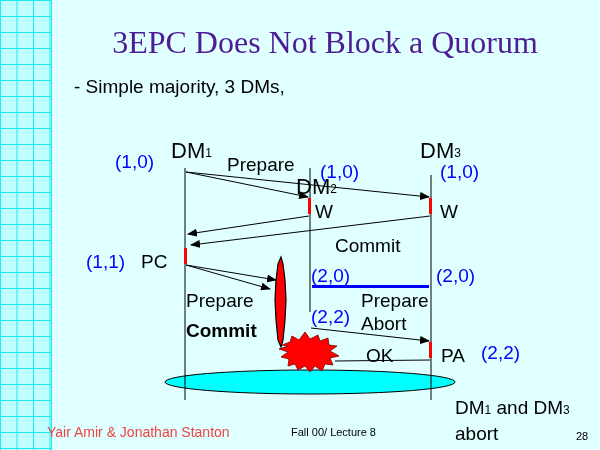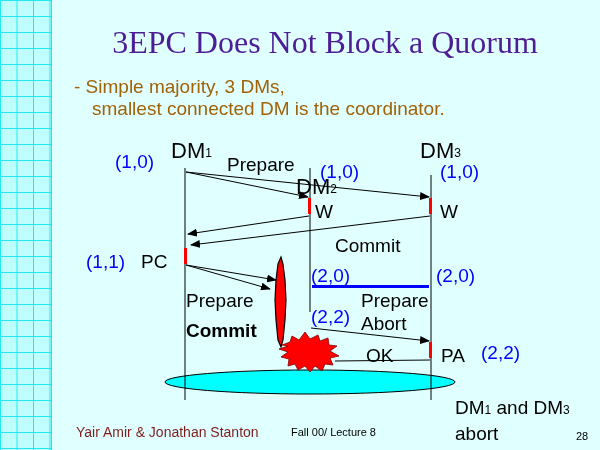--- a/index.html
+++ b/index.html
@@ -18,45 +18,44 @@
       background-position: 0 0;
       border-right: 1px solid #20e8f0;
     }
     .title {
       position: absolute; left: 0; right: 0; top: 24px; text-align: center;
       padding-left: 50px;
       font-family: "Liberation Serif", serif; font-size: 32px; color: #4c1d95;
       white-space: nowrap;
     }
     .bullet {
-      position: absolute; left: 74px; top: 76px; font-size: 19px; color: #a16207;
+      position: absolute; left: 74px; top: 76px; font-size: 19px; color: #000000;
       line-height: 22px; white-space: nowrap;
     }
     .bullet .l2 { padding-left: 18px; display: block; }
     .lbl { position: absolute; white-space: nowrap; color: #000; font-size: 19px; line-height: 1; }
     .blue { color: #0000ff; }
     .dm { font-size: 22px; }
     .dm sub { font-size: 12px; vertical-align: baseline; position: relative; top: -1px; }
     svg.diag { position: absolute; left: 0; top: 0; }
-    .footer-left { position: absolute; left: 76px; top: 424px; font-size: 14px; color: #7f1d1d; white-space: nowrap; }
+    .footer-left { position: absolute; left: 47px; top: 424px; font-size: 14px; color: #ef4444; white-space: nowrap; }
     .footer-mid { position: absolute; left: 291px; top: 426px; font-size: 11px; color: #000; white-space: nowrap; }
     .footer-num { position: absolute; left: 576px; top: 430px; font-size: 11px; color: #000; text-align: right; }
     .dmabort { position: absolute; left: 455px; top: 396px; font-size: 19px; line-height: 23px; color: #000; white-space: nowrap; }
     .dmabort sub { font-size: 12px; vertical-align: baseline; }
   </style>
 </head>
 <body>
 
 <div class="grid"></div>
 
 <div class="title">3EPC Does Not Block a Quorum</div>
 
 <div class="bullet">
   <span>- Simple majority, 3 DMs,</span>
-  <span class="l2">smallest connected DM is the coordinator.</span>
 </div>
 
 <svg class="diag" width="600" height="450">
   <defs>
     <marker id="arr" markerWidth="10" markerHeight="8" refX="9" refY="4" orient="auto" markerUnits="userSpaceOnUse">
       <path d="M0,0 L10,4 L0,8 z" fill="#000"></path>
     </marker>
   </defs>
 
   <ellipse cx="310" cy="382" rx="145" ry="12" fill="#00ffff" stroke="#000" stroke-width="1"></ellipse>

